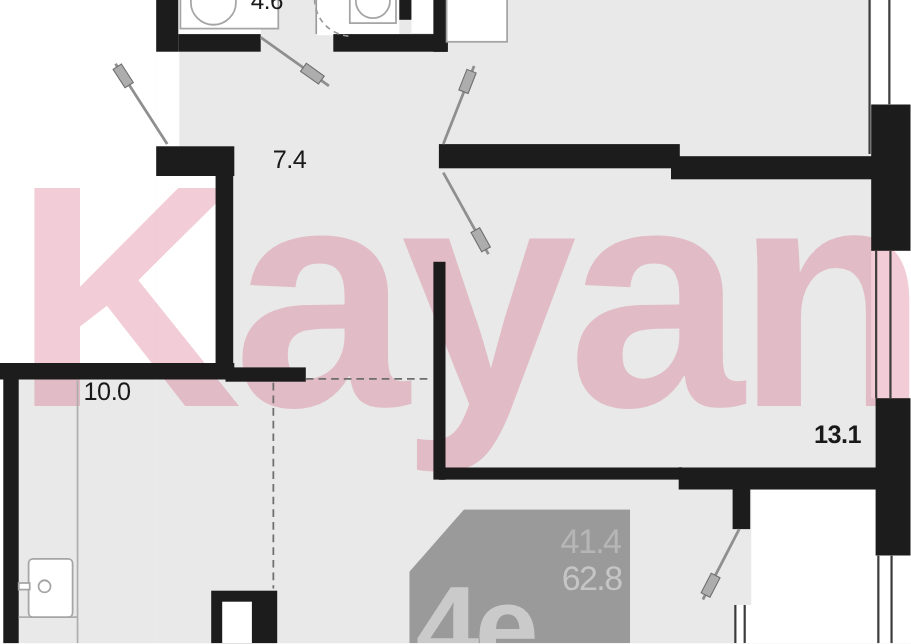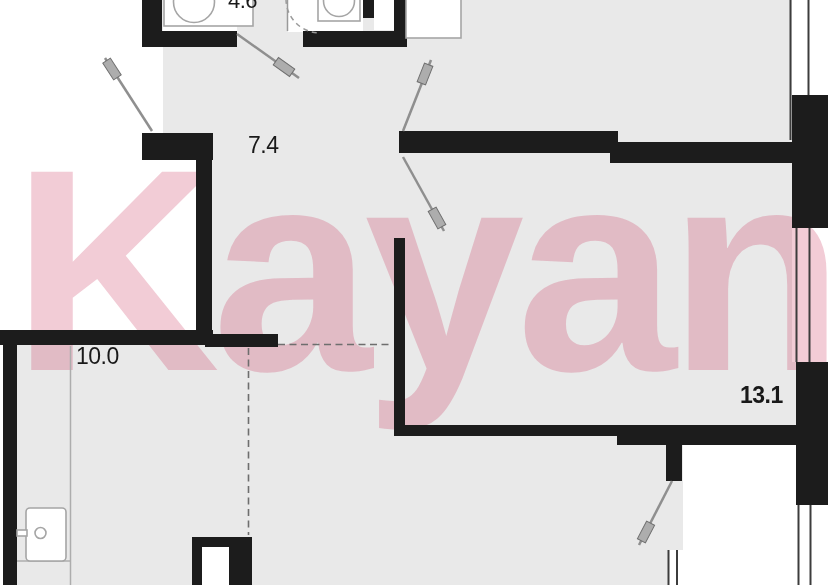--- a/index.html
+++ b/index.html
@@ -134,14 +134,19 @@
   <div class="wall" style="left:792px;top:95px;width:36px;height:133px;"></div>
   <div class="wall" style="left:796px;top:362px;width:32px;height:143px;"></div>
   <div class="wall" style="left:192px;top:537px;width:60px;height:48px;"></div>
   <div class="white" style="left:202px;top:547px;width:27px;height:38px;z-index:7;"></div>
 
   <div class="label" style="left:228px;top:-10px;font-size:22px;">4.6</div>
   <div class="label" style="left:204px;top:134px;margin-left:44px;">7.4</div>
   <div class="label" style="left:76px;top:345px;">10.0</div>
   <div class="label" style="left:740px;top:384px;font-weight:bold;">13.1</div>
 
+  <div id="badge">
+    <div class="n1">41.4</div>
+    <div class="n2">62.8</div>
+    <div class="big">4е</div>
+  </div>
 
 </div>
 
 </body></html>

